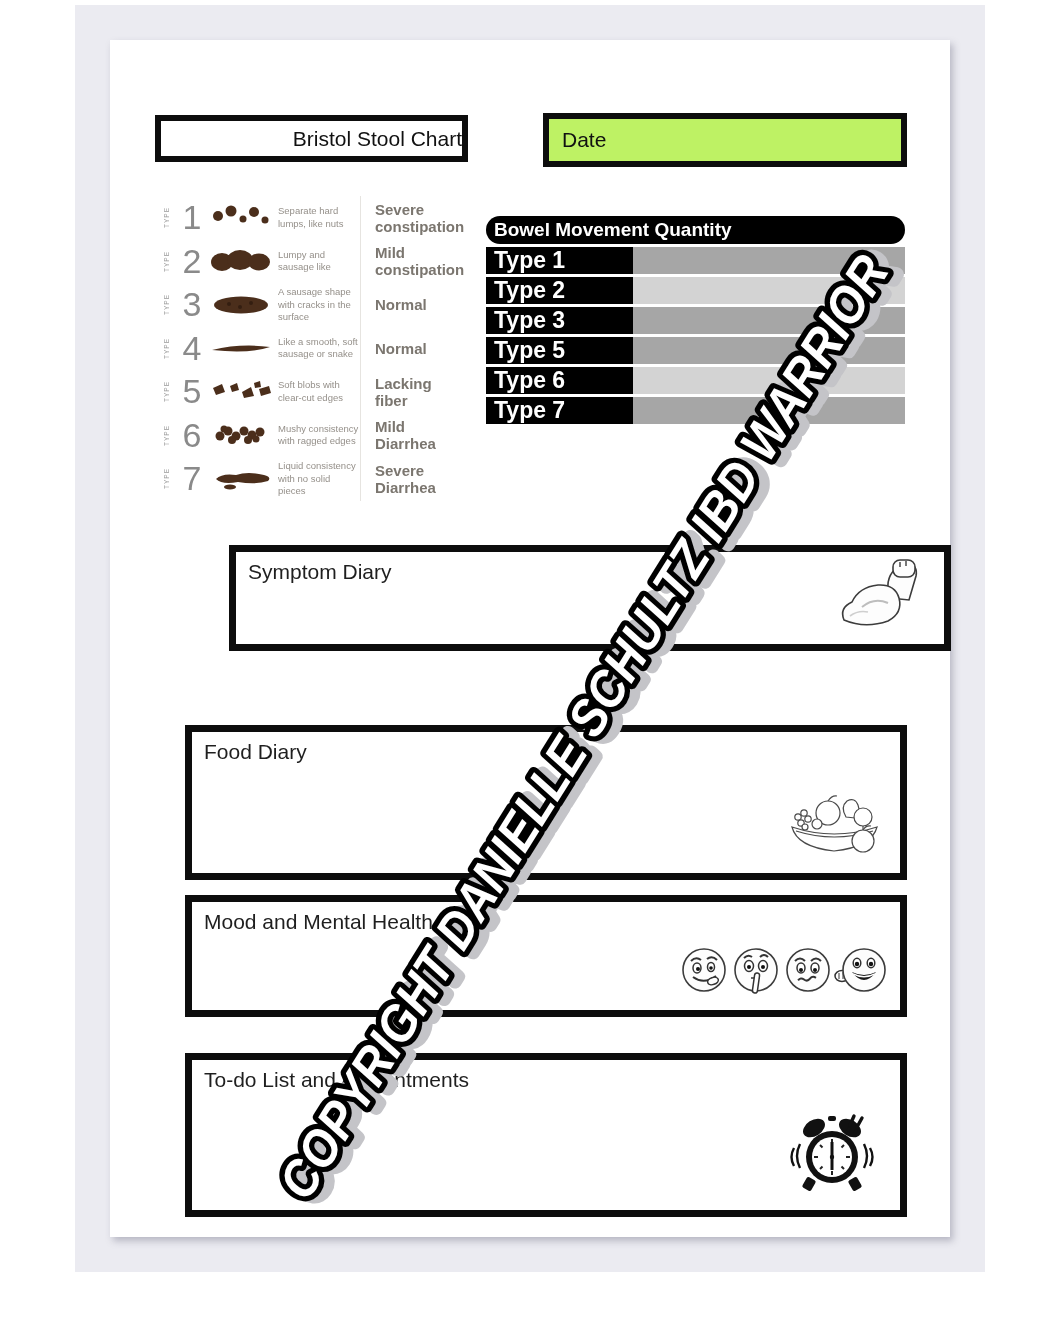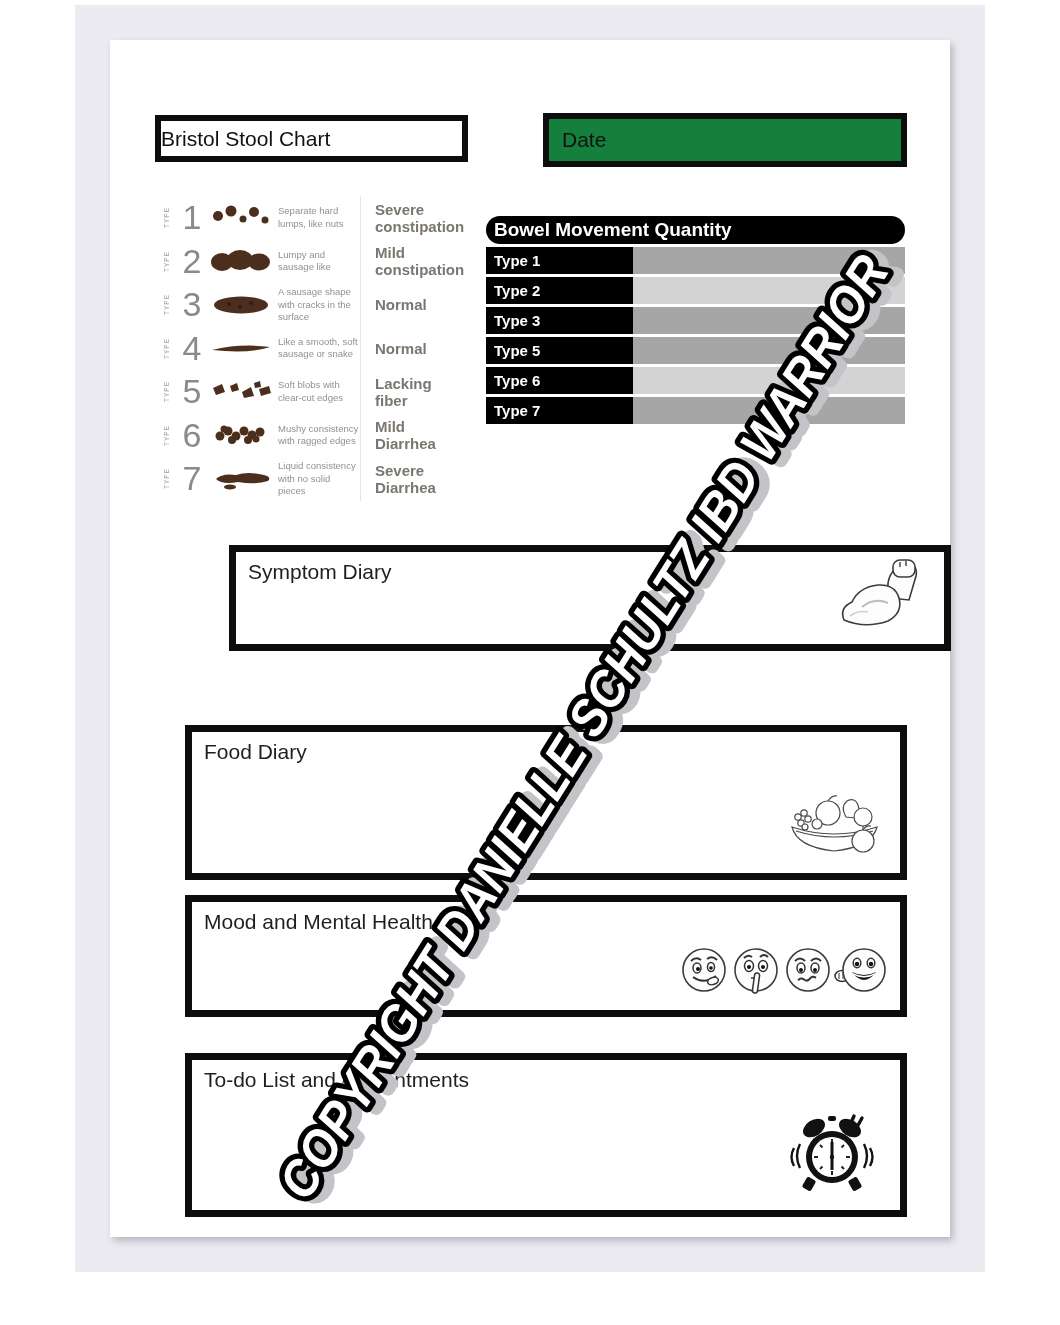--- a/index.html
+++ b/index.html
@@ -16,26 +16,26 @@
   }
   .sheet {
     position:absolute; left:110px; top:40px; width:840px; height:1197px;
     background:var(--sheet-background,#ffffff);
     box-shadow:3px 4px 7px rgba(120,120,140,.45);
   }
   
   .title-box {
     position:absolute; left:155px; top:115px; width:313px; height:47px;
     border:6px solid var(--border-black,#0d0d0d); background:#fff;
-    display:flex; align-items:center; justify-content:flex-start;
+    display:flex; align-items:center; justify-content:flex-end;
     font-size:21px; color:#111;
   }
   .date-box {
     position:absolute; left:543px; top:113px; width:364px; height:54px;
-    border:6px solid var(--border-black,#0d0d0d); background:#15803d;
+    border:6px solid var(--border-black,#0d0d0d); background:#bef264;
     display:flex; align-items:center;
     padding-left:13px; font-size:21px; color:#111;
   }
   
   .bsc { position:absolute; left:163px; top:196px; width:302px; }
   .bsc-row { display:flex; align-items:center; height:43.5px; }
   .bsc-type {
     width:13px; writing-mode:vertical-rl; transform:rotate(180deg);
     font-size:6.5px; letter-spacing:1px; color:#9a9a9a; text-align:center;
   }
@@ -50,21 +50,21 @@
   .stool { fill:var(--stool-brown,#4b2e1b); }
   
   .bm-table { position:absolute; left:486px; top:216px; width:419px; }
   .bm-header {
     height:28px; line-height:28px; background:var(--table-header-bg,#000);
     color:var(--table-header-text,#fff); font-weight:bold; font-size:19px; padding-left:8px;border-radius:14px;
   }
   .bm-row { display:flex; height:27px; margin-top:3px; }
   .bm-label {
     width:147px; background:#000; color:#fff; font-weight:bold;
-    font-size:15px; line-height:27px; padding-left:8px;
+    font-size:23px; line-height:27px; padding-left:8px;
   }
   .bm-value { flex:1; }
   .bm-dark { background:var(--table-row-dark,#a6a6a6); }
   .bm-light { background:var(--table-row-light,#d3d3d3); }
   
   .section {
     position:absolute; left:185px; width:722px;
     border:7px solid var(--border-black,#0d0d0d); background:#fff;
   }
   .section-title { position:absolute; left:12px; top:8px; font-size:21px; color:#1f1f1f; }

